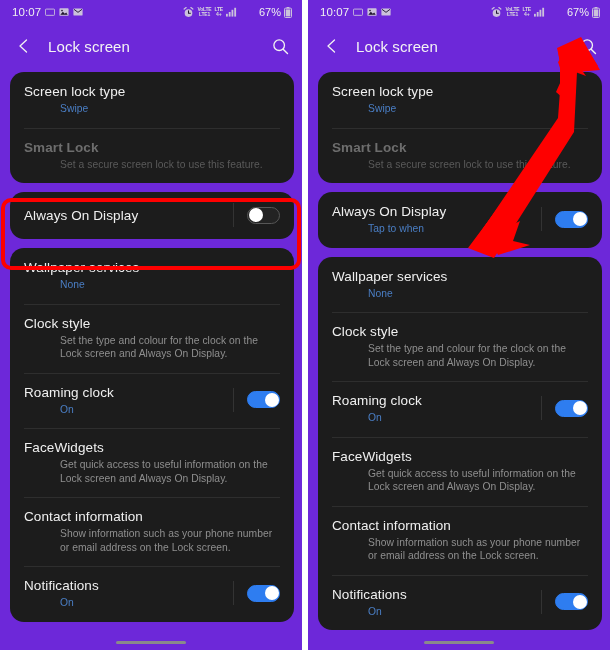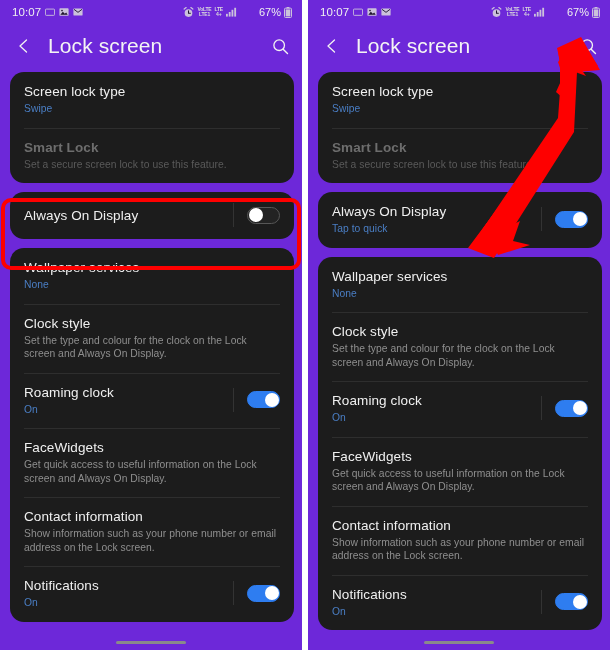--- a/index.html
+++ b/index.html
@@ -46,21 +46,21 @@
 
   
   .appbar {
     height: 44px;
     display: flex;
     align-items: center;
     padding: 0 12px 0 14px;
     color: #f2f2f2;
   }
   .appbar .title {
-    font-size: 21px;
+    font-size: 15px;
     font-weight: 400;
     margin-left: 14px;
     flex: 1;
     color: #f4f4f4;
     letter-spacing: .1px;
   }
   .iconbtn { width: 20px; height: 20px; display:flex; align-items:center; justify-content:center; }
 
   
   .scroll { padding: 4px 8px 0 10px; }
@@ -89,20 +89,21 @@
     color: #f0f0f0;
     letter-spacing: .1px;
     line-height: 17px;
   }
   .row .t-sub {
     font-size: 10.3px;
     color: #8f8f8f;
     line-height: 13.5px;
     margin-top: 2px;
     letter-spacing: .05px;
+    margin-left: 36px;
   }
   .row .t-sub.accent { color: #4a7ec4; }
   .row.disabled .t-title { color: #6d6d6d; font-weight: bold; }
   .row.disabled .t-sub { color: #5a5a5a; }
 
   
   .toggle-wrap { display: flex; align-items: center; padding-left: 12px; }
   .tdivider { width: 1px; height: 24px; background: #333333; margin-right: 13px; }
   .toggle {
     width: 33px; height: 17px;
@@ -408,21 +409,21 @@
             <div class="texts">
               <div class="t-title">Smart Lock</div>
               <div class="t-sub">Set a secure screen lock to use this feature.</div>
             </div>
           </div>
         </div>
         <div class="card">
           <div class="row">
             <div class="texts">
               <div class="t-title">Always On Display</div>
-              <div class="t-sub accent">Tap to quick</div>
+              <div class="t-sub accent">Tap to when</div>
             </div>
             <div class="toggle-wrap">
               <div class="tdivider"></div>
               <div class="toggle on">
                 <div class="knob"></div>
               </div>
             </div>
           </div>
         </div>
         <div class="card">

